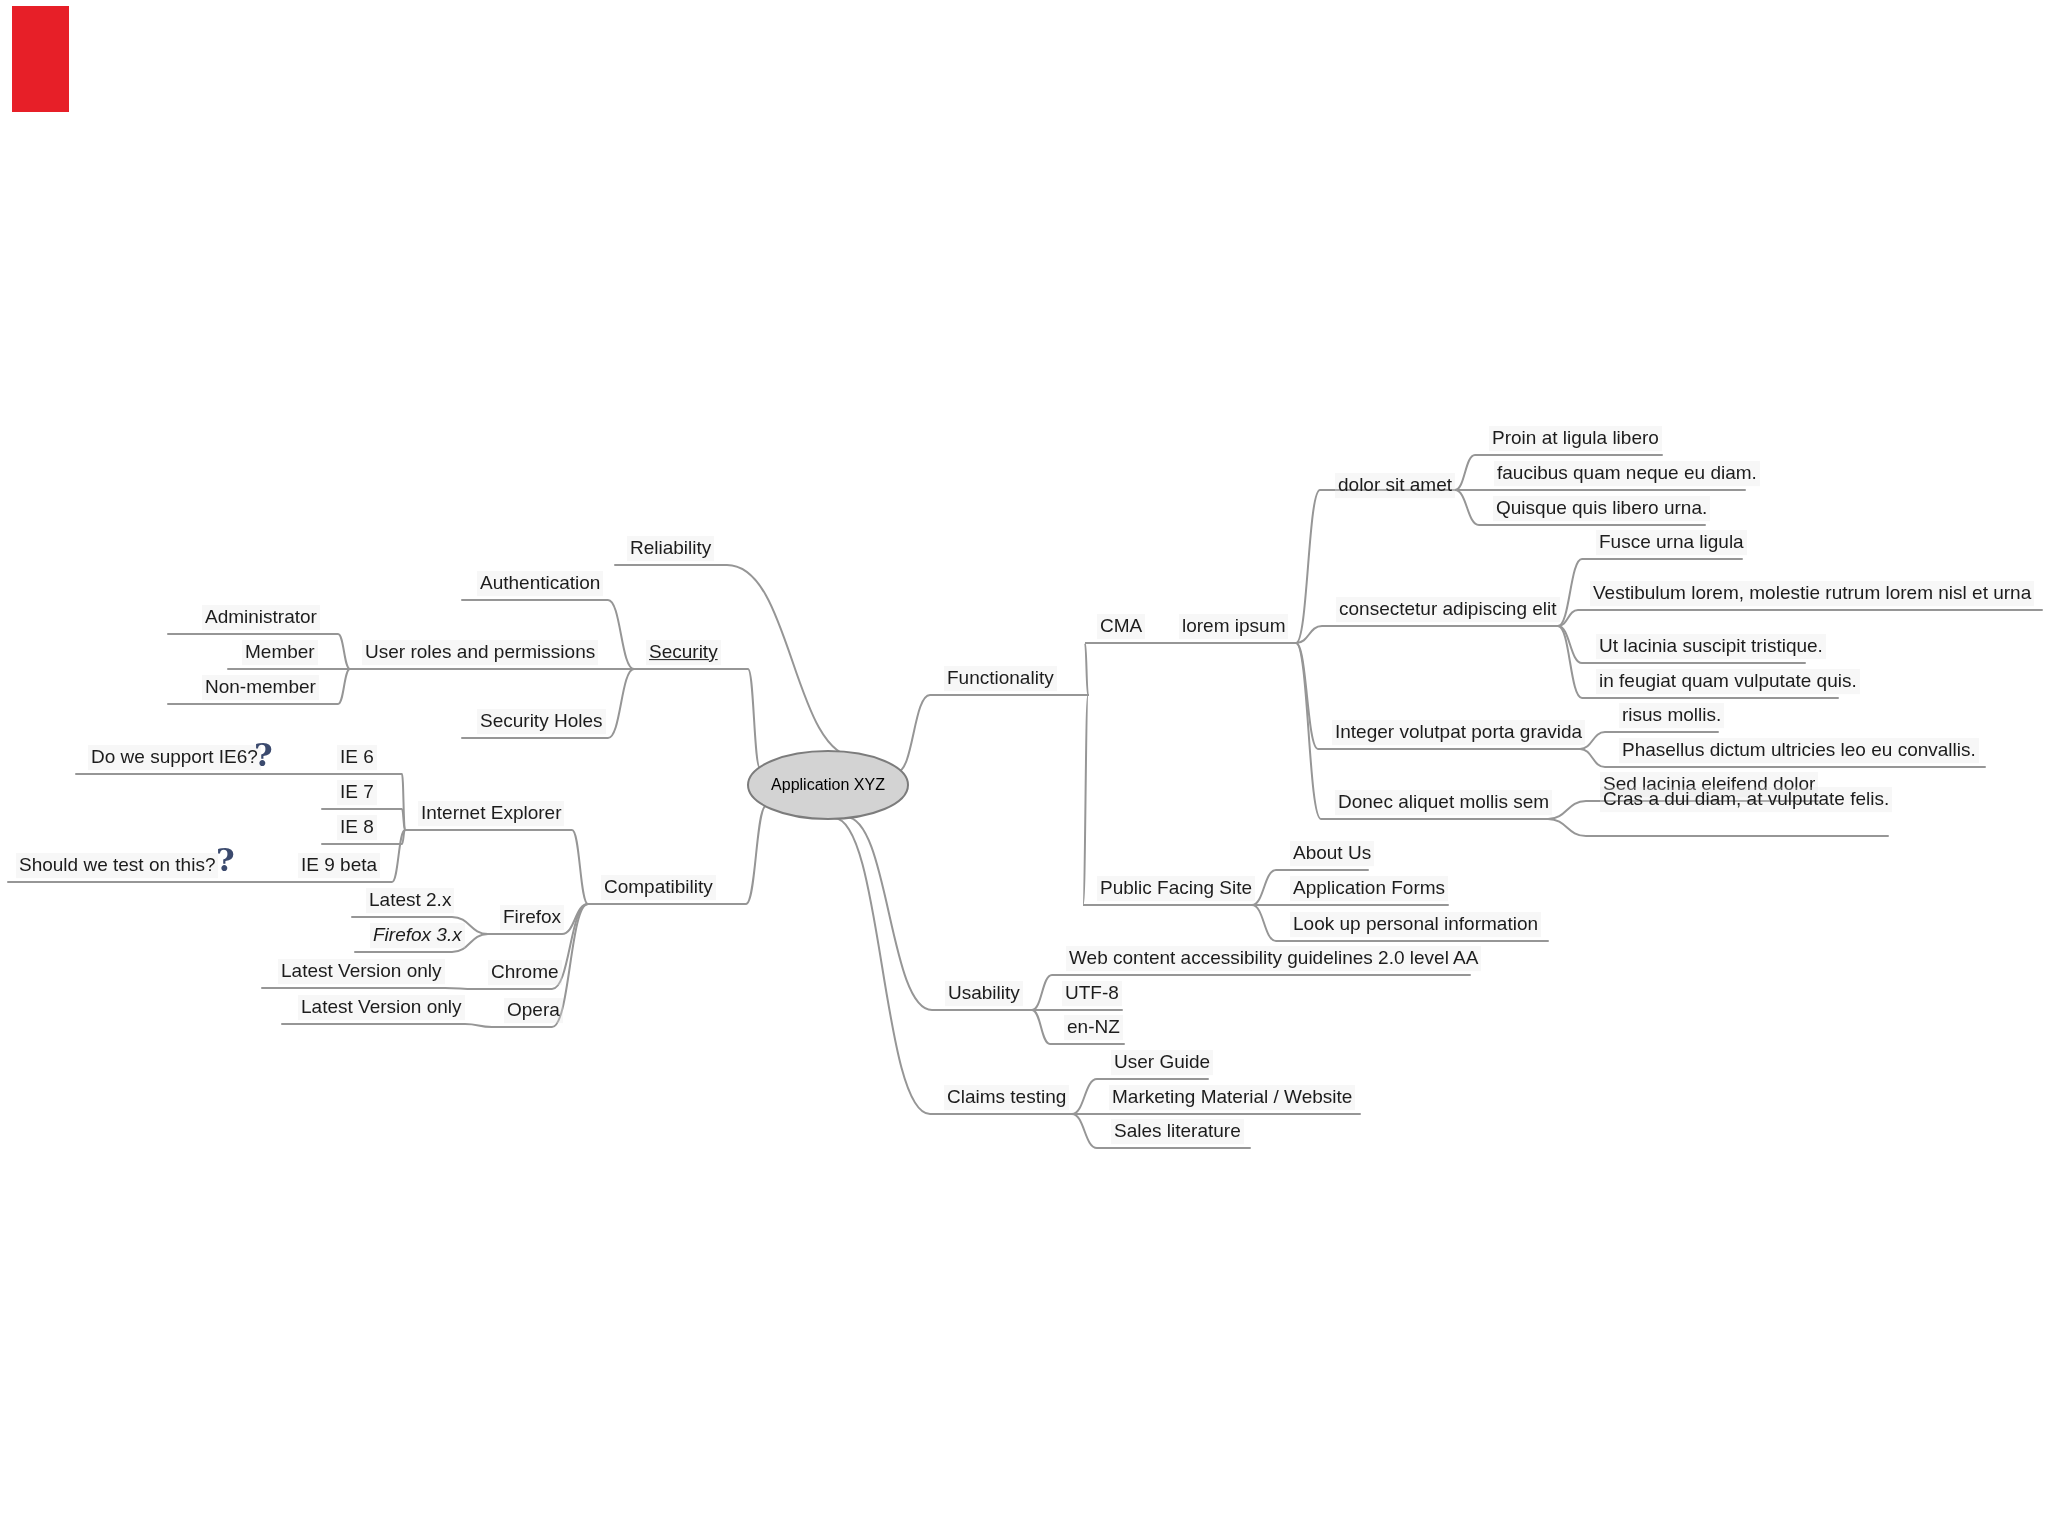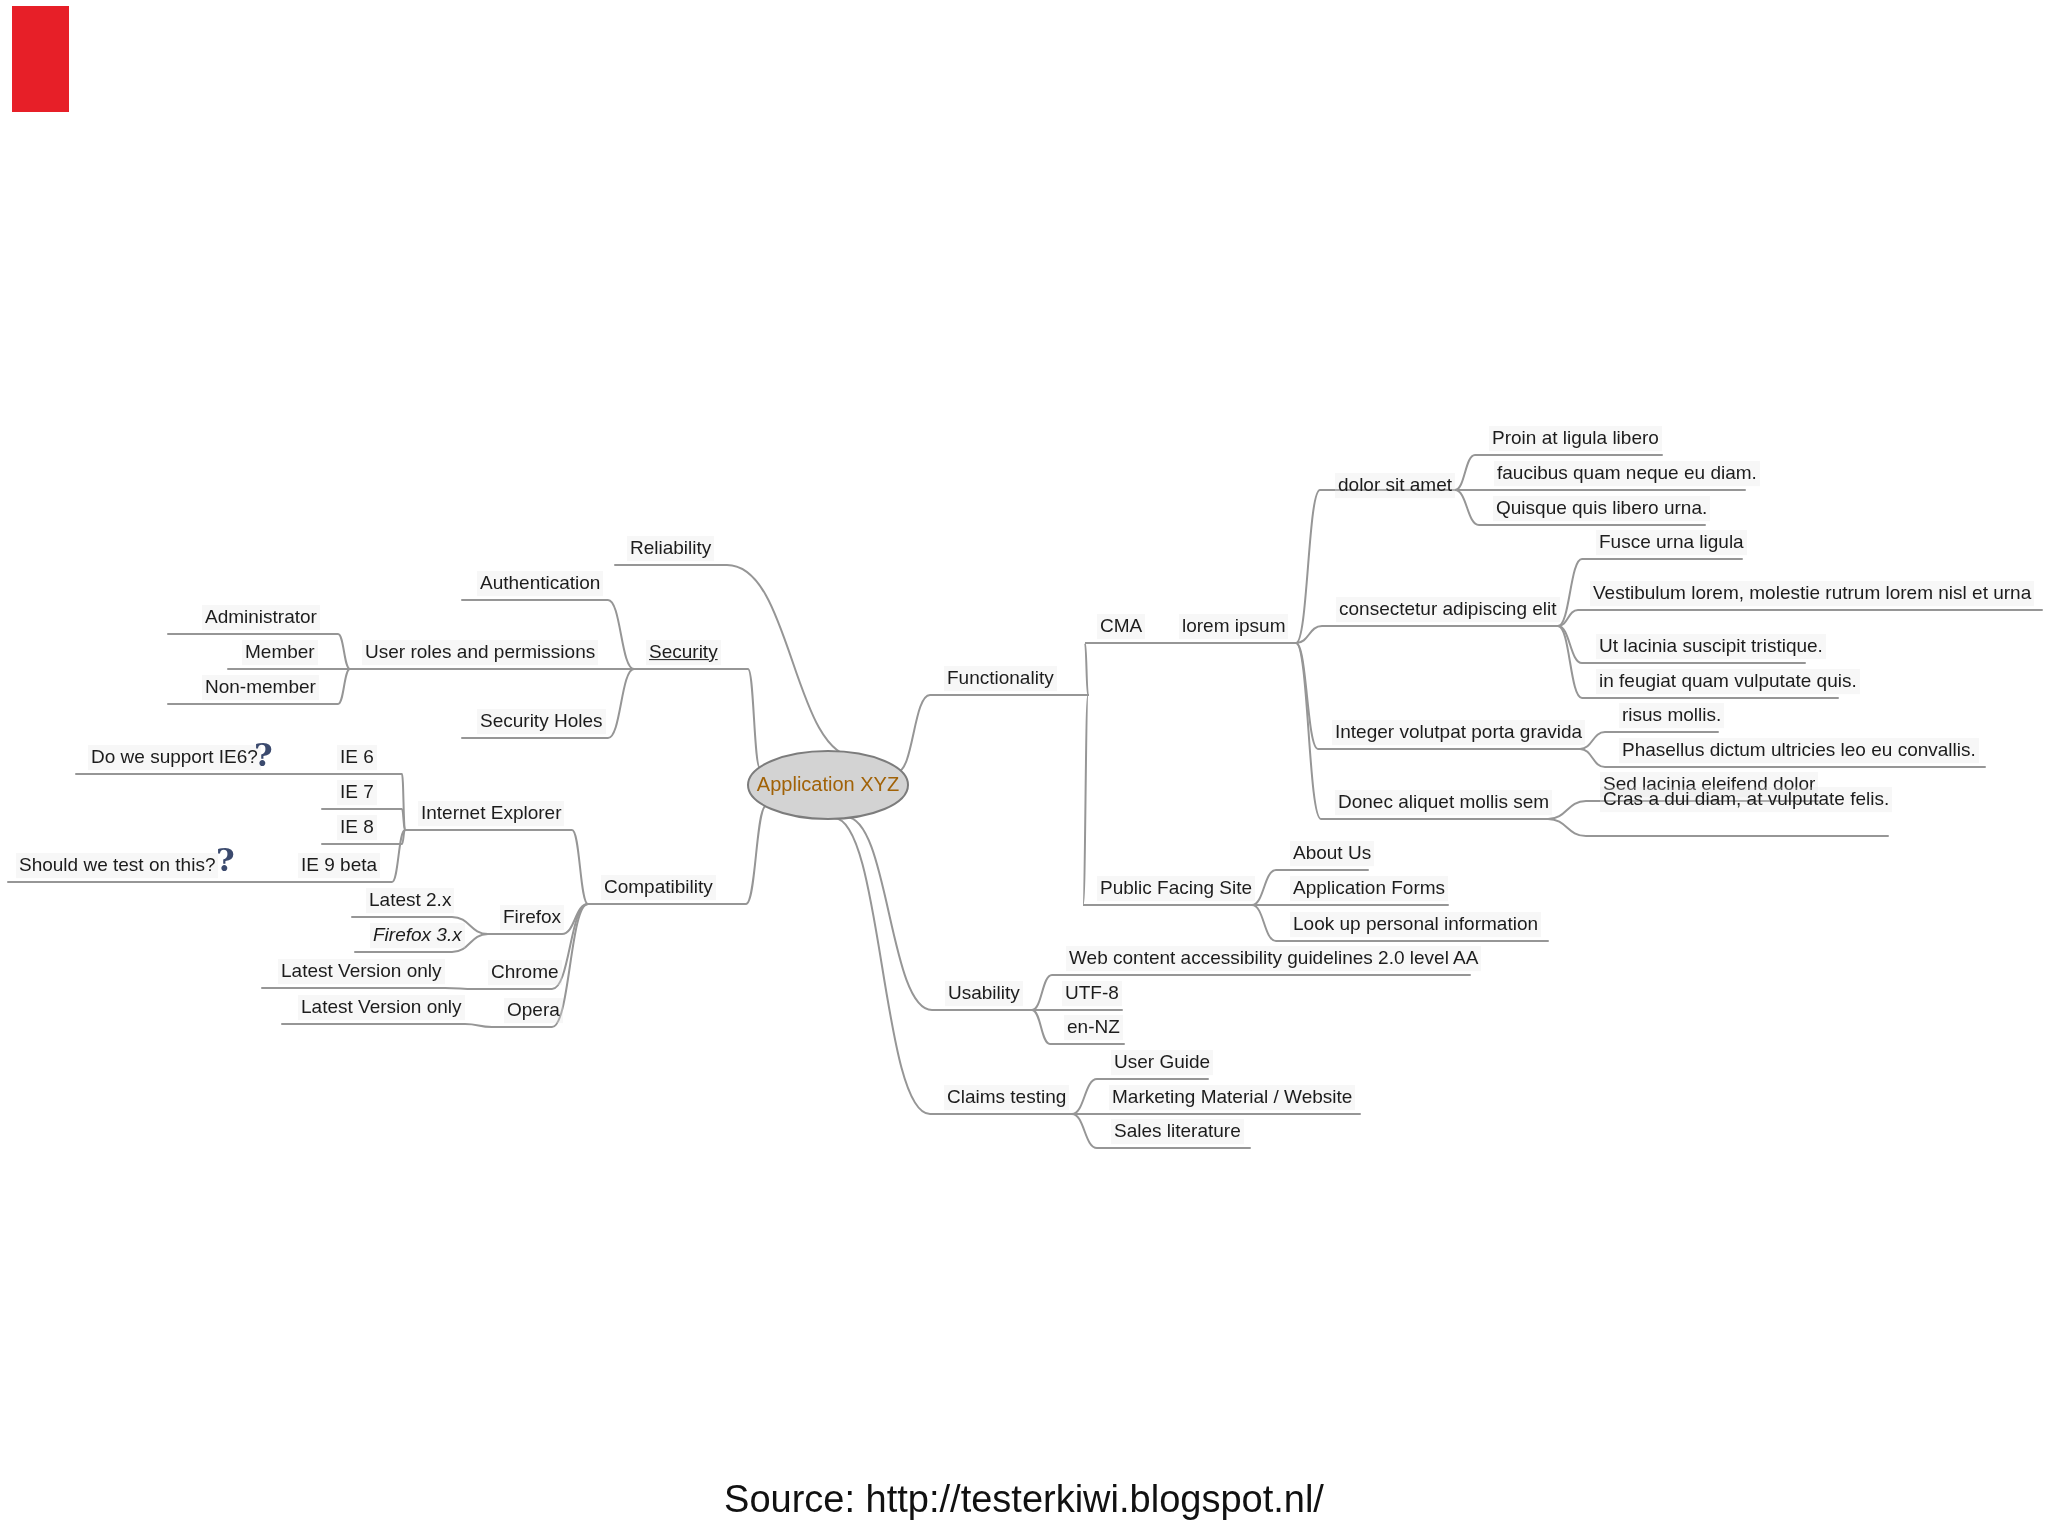--- a/index.html
+++ b/index.html
@@ -6,21 +6,21 @@
   .slide{position:relative;width:2048px;height:1536px;background:#ffffff;overflow:hidden;
          font-family:"Liberation Sans",sans-serif;}
   .corner-marker{position:absolute;left:12px;top:6px;width:57px;height:106px;background:#e71f28;}
   .page-title{position:absolute;left:108px;top:118px;font-size:118px;font-weight:700;
               letter-spacing:-3px;color:#060606;white-space:nowrap;}
   .source-line{position:absolute;left:0;top:1478px;width:100%;text-align:center;
                font-size:38px;color:#111;}
   #mapsvg{position:absolute;left:0;top:0;width:2048px;height:1536px;}
   .map-label{position:absolute;transform:translateY(-52%);font-size:19px;color:#1c1c1c;
              white-space:nowrap;padding:1px 3px;background:rgba(228,228,228,0.30);line-height:1.2;}
-  .root-label{position:absolute;transform:translate(-50%,-52%);font-size:20px;color:#a16207;
+  .root-label{position:absolute;transform:translate(-50%,-52%);font-size:16px;color:#000000;
               white-space:nowrap;background:transparent;}
   .q-icon{position:absolute;transform:translateY(-55%);font-size:32px;font-weight:700;
           color:#3b4a6e;font-family:"DejaVu Serif",serif;}
 </style>
 </head>
 <body>
 
 <div class="slide">
   <div class="corner-marker"></div>
 
@@ -135,16 +135,15 @@
       <div class="map-label" style="left: 1066px; top: 959px;">Web content accessibility guidelines 2.0 level AA</div>
       <div class="map-label" style="left: 945px; top: 994px;">Usability</div>
       <div class="map-label" style="left: 1062px; top: 994px;">UTF-8</div>
       <div class="map-label" style="left: 1064px; top: 1028px;">en-NZ</div>
       <div class="map-label" style="left: 1111px; top: 1063px;">User Guide</div>
       <div class="map-label" style="left: 944px; top: 1098px;">Claims testing</div>
       <div class="map-label" style="left: 1109px; top: 1098px; text-align: right;">Marketing Material / Website</div>
       <div class="map-label" style="left: 1111px; top: 1132px;">Sales literature</div>
     </div>
 
-  <div class="source-line">Source: http://testerkiwi.blogspot.nl/</div>
 <span class="q-icon" style="left: 254px; top: 757px;">?</span>
     <span class="q-icon" style="left: 216px; top: 862px;">?</span>
   </div>
 
 </body></html>

